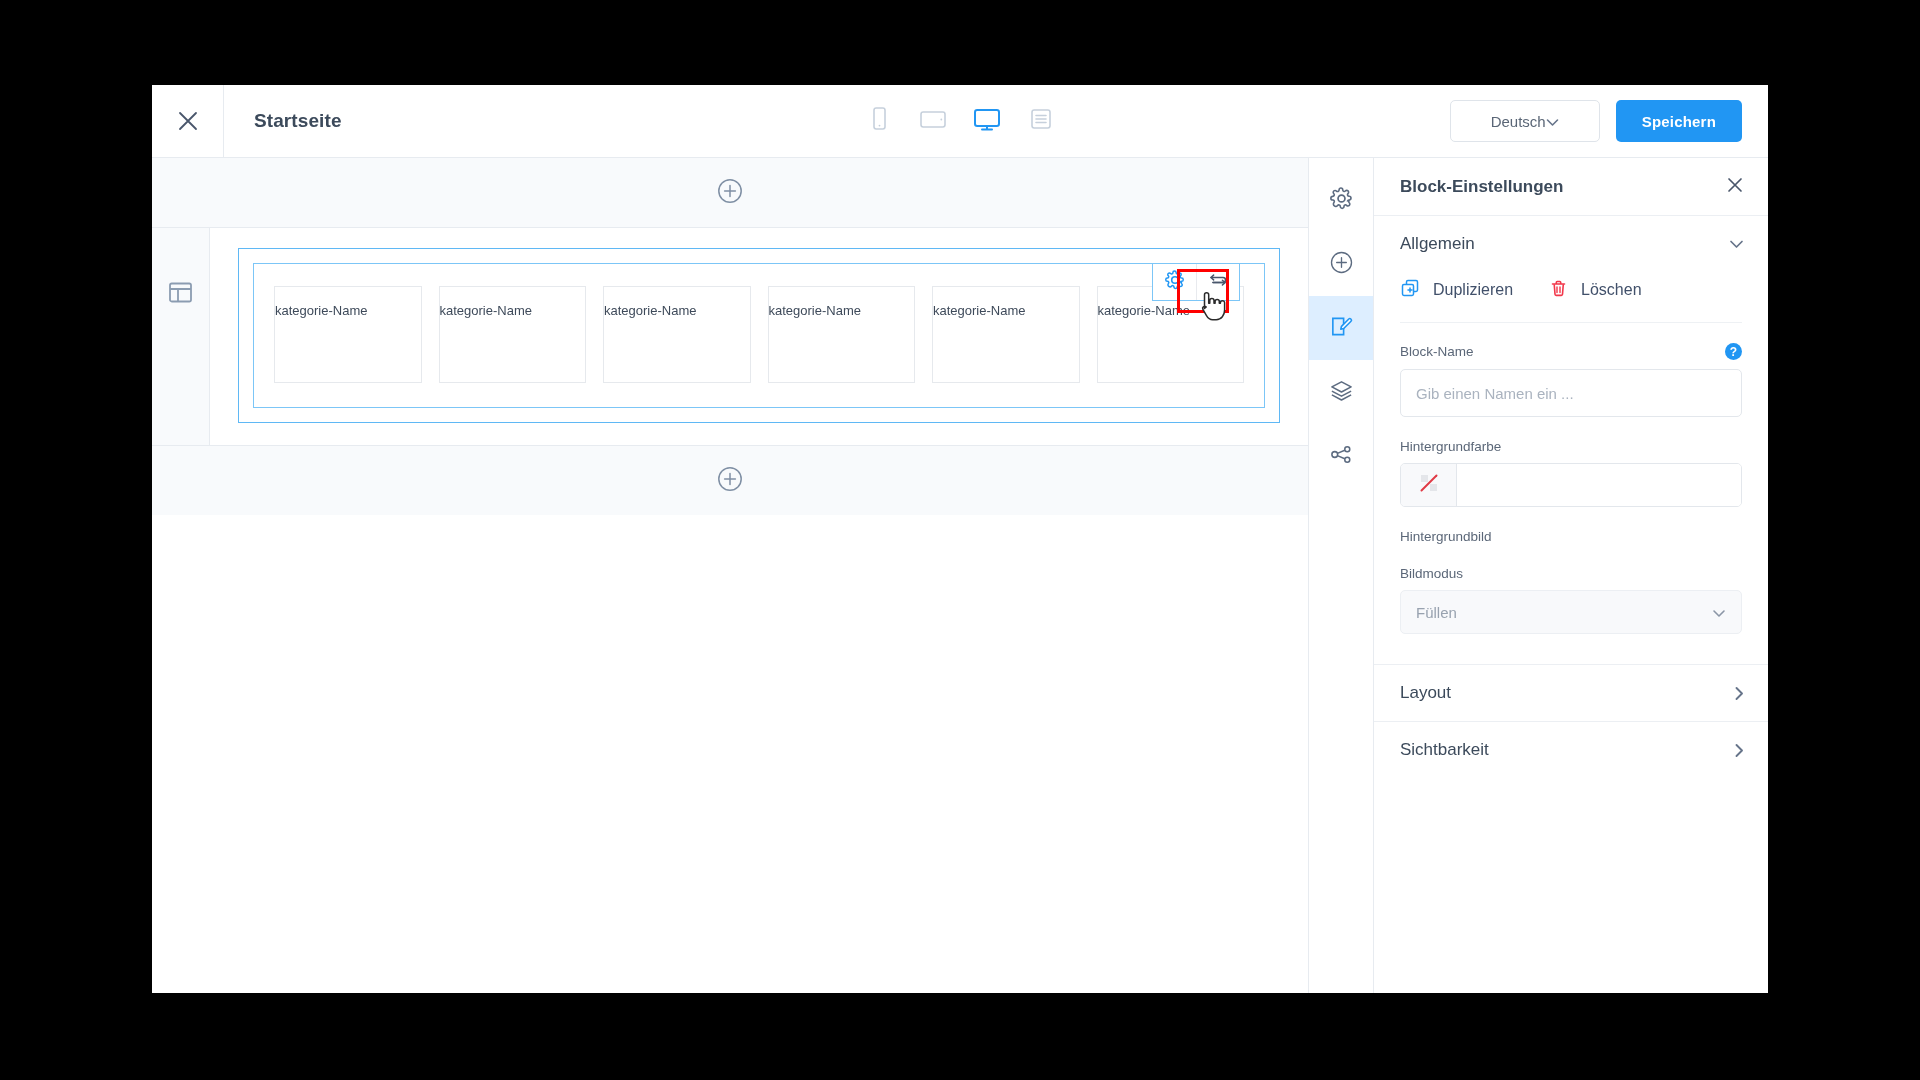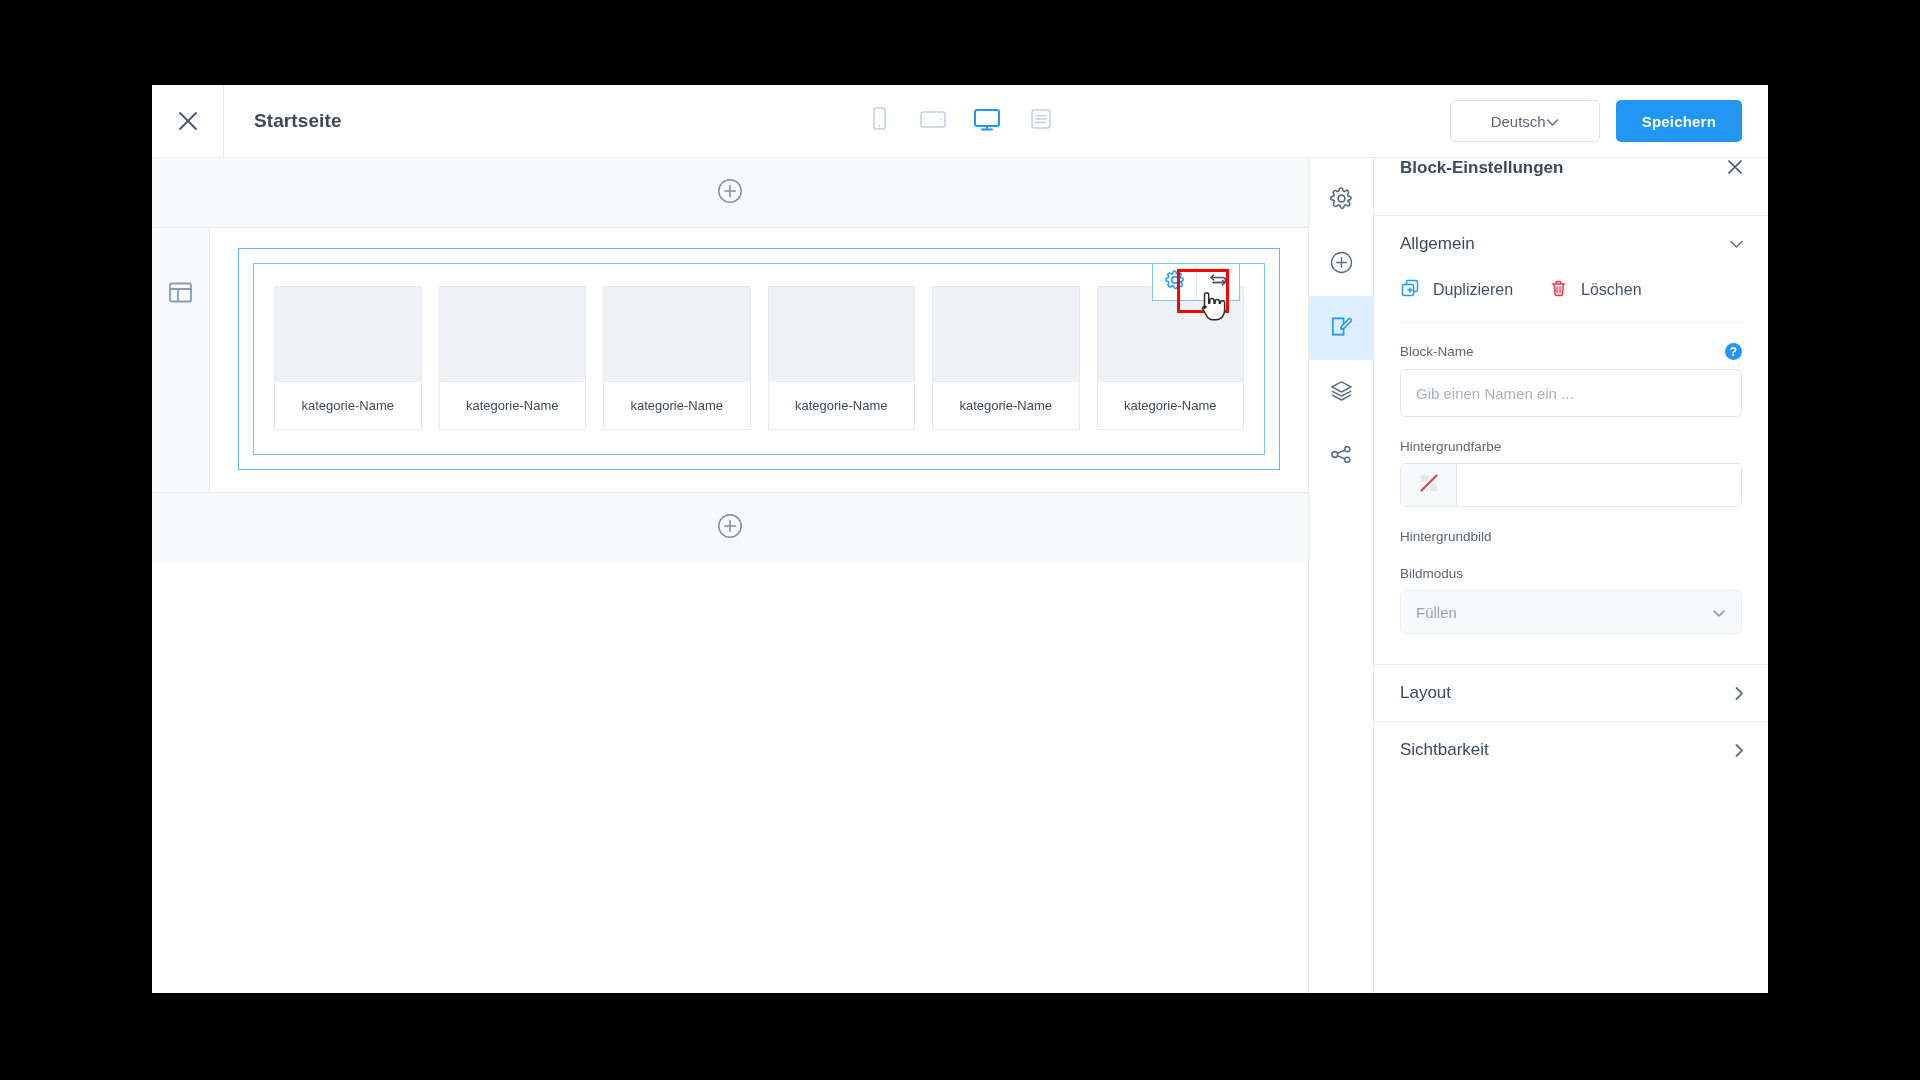--- a/index.html
+++ b/index.html
@@ -144,21 +144,21 @@
   }
   #cards {
     display: flex;
     gap: 17px;
   }
   .card {
     flex: 1;
     border: 1px solid #e6e9ed;
     background: #fff;
     display: flex;
-    flex-direction: column;
+    flex-direction: row;
   }
   .card-thumb {
     height: 95px;
     background: #f0f1f4;
   }
   .card-label {
     height: 47px;
     display: flex;
     align-items: center;
     justify-content: center;
@@ -230,20 +230,21 @@
     flex: 0 0 394px;
     background: #fff;
     display: flex;
     flex-direction: column;
     min-height: 0;
   }
   #panel-head {
     height: 58px;
     flex: 0 0 58px;
     display: flex;
+    align-items: center;
     padding: 0 24px 0 26px;
     border-bottom: 1px solid #eceff3;
   }
   #panel-title {
     font-size: 17px;
     font-weight: bold;
     color: #3c4a5b;
   }
   #panel-close { margin-left: auto; cursor: pointer; display:flex; }
 

